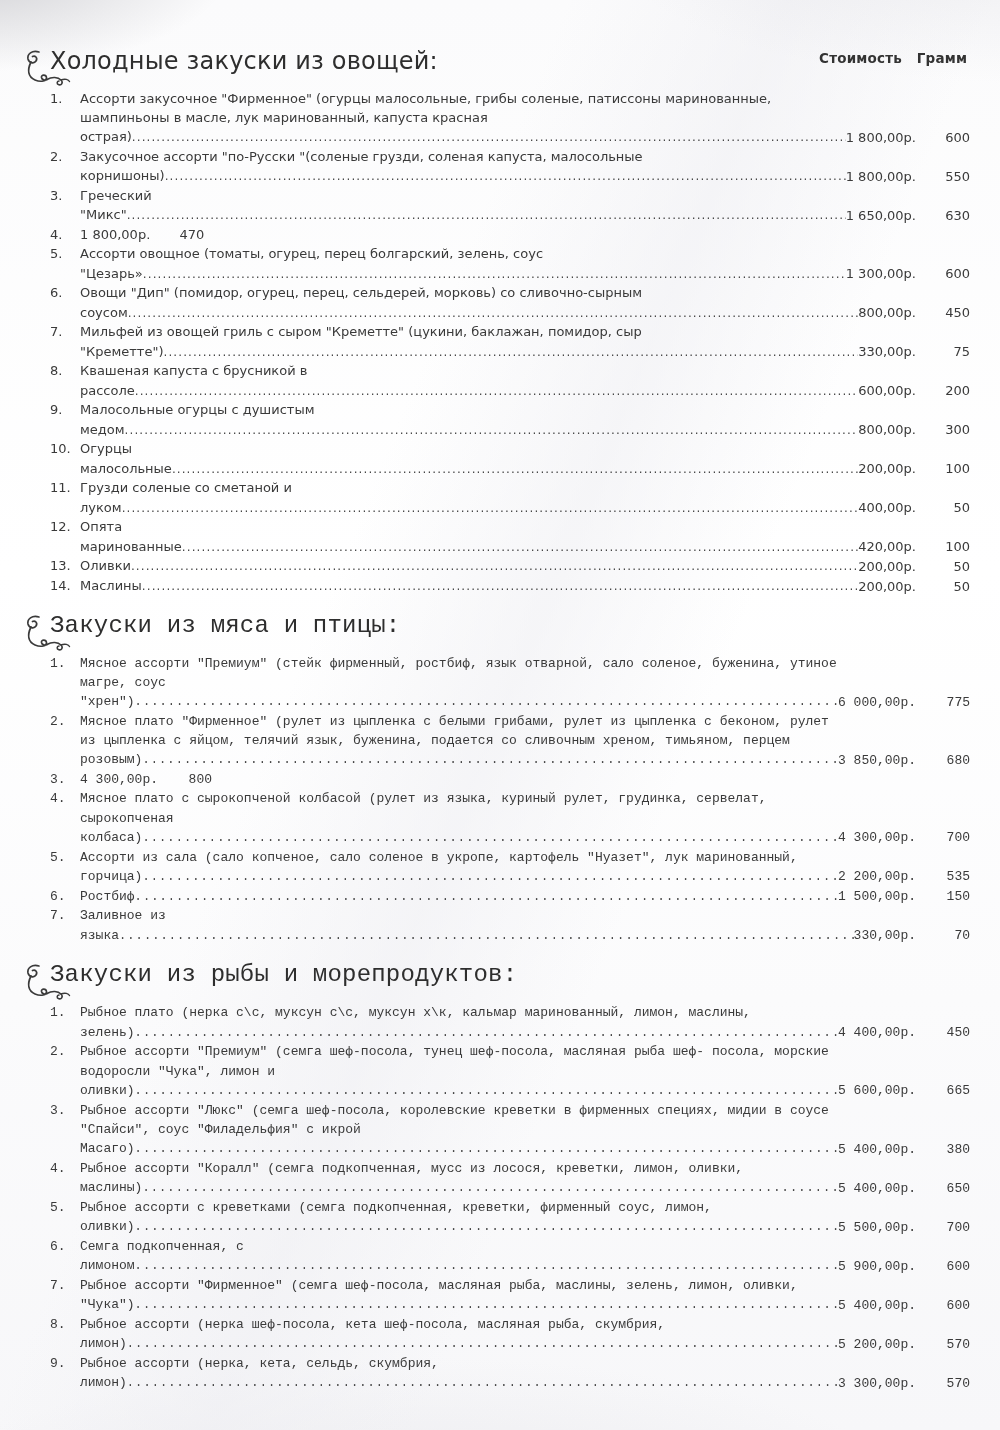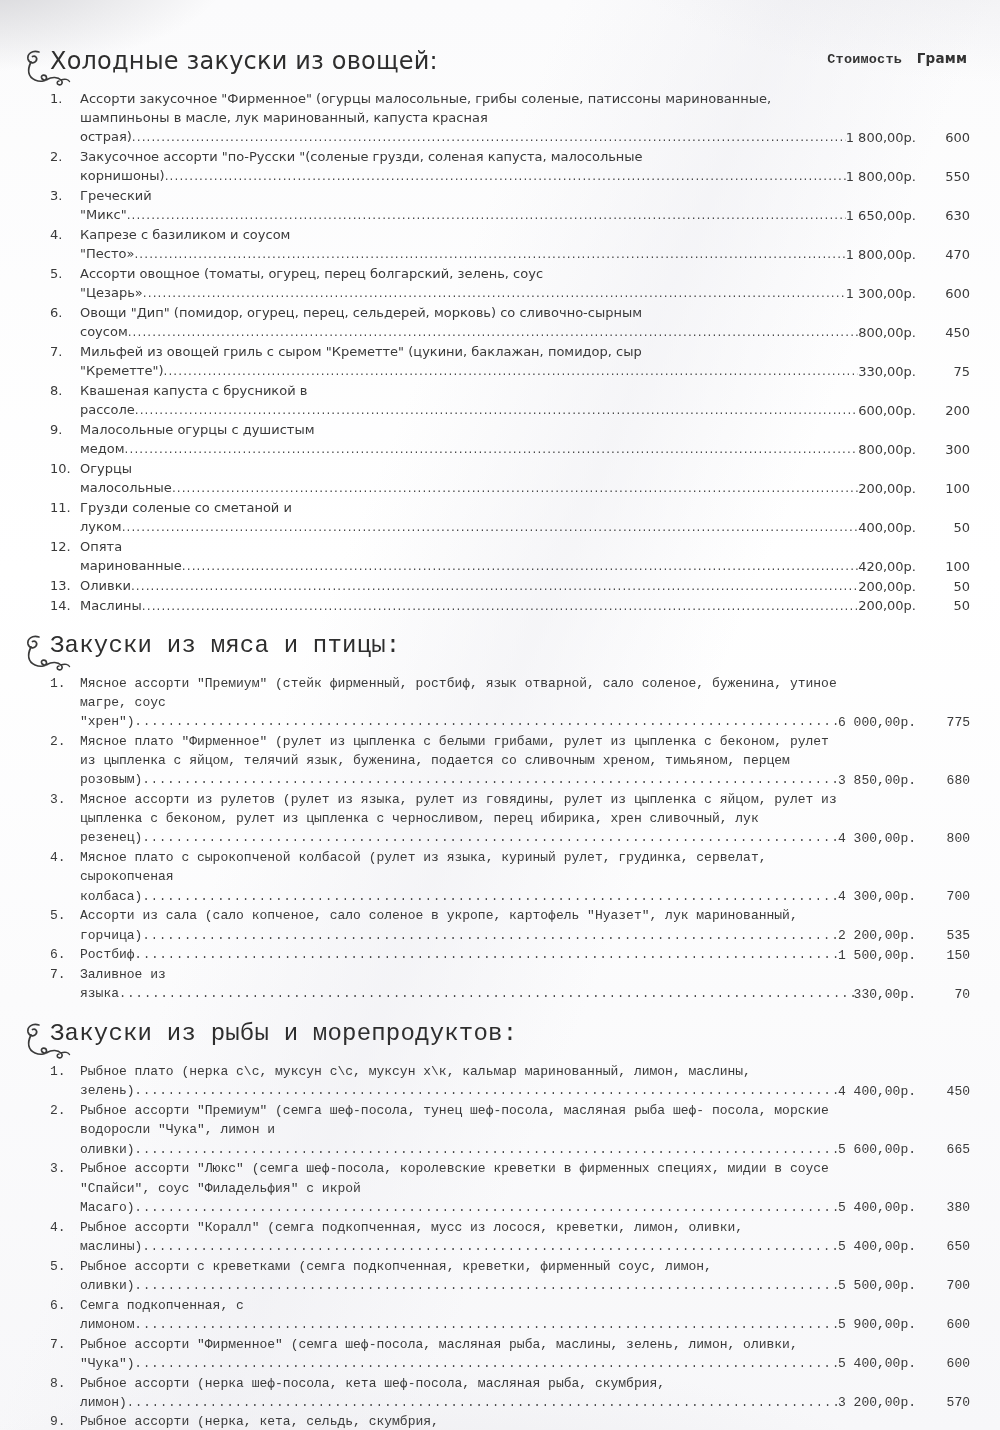--- a/index.html
+++ b/index.html
@@ -24,21 +24,21 @@
     position: absolute;
     top: 50px;
     right: 30px;
     display: flex;
     align-items: baseline;
     font-weight: bold;
     font-size: 13.5px;
     color: #333;
     letter-spacing: 0.2px;
   }
-  .col-headers .price-h { text-align: left; font-family: Liberation Mono, monospace; }
+  .col-headers .price-h { text-align: left; }
   .col-headers .grams-h { width: 56px; margin-left: 12px; text-align: center; }
 
   .menu-section { padding-left: 24px; margin-bottom: 13px; }
   .menu-section + .menu-section { margin-top: 15px; font-family: Liberation Mono, monospace; }
 
   .section-title-row {
     position: relative;
     margin: 0 0 13px 0;
     font-size: 24px;
     font-weight: 500;
@@ -128,21 +128,20 @@
 
   <div class="item">
     <span class="num">3.</span>
     <span class="desc"><span class="desc-text">Греческий "Микс"</span></span>
     <span class="price">1 650,00р.</span>
     <span class="grams">630</span>
   </div>
 
   <div class="item">
     <span class="num">4.</span>
-    <span class="desc"><span class="desc-text">Капрезе с базиликом и соусом "Песто»</span></span>
     <span class="price">1 800,00р.</span>
     <span class="grams">470</span>
   </div>
 
   <div class="item">
     <span class="num">5.</span>
     <span class="desc"><span class="desc-text">Ассорти овощное (томаты, огурец, перец болгарский, зелень, соус "Цезарь»</span></span>
     <span class="price">1 300,00р.</span>
     <span class="grams">600</span>
   </div>
@@ -234,21 +233,20 @@
 
   <div class="item">
     <span class="num">2.</span>
     <span class="desc"><span class="desc-text">Мясное плато "Фирменное" (рулет из цыпленка с белыми грибами, рулет из цыпленка с беконом, рулет из цыпленка с яйцом, телячий язык, буженина, подается со сливочным хреном, тимьяном, перцем розовым)</span></span>
     <span class="price">3 850,00р.</span>
     <span class="grams">680</span>
   </div>
 
   <div class="item">
     <span class="num">3.</span>
-    <span class="desc"><span class="desc-text">Мясное ассорти из рулетов (рулет из языка, рулет из говядины, рулет из цыпленка с яйцом, рулет из цыпленка с беконом, рулет из цыпленка с черносливом, перец ибирика, хрен сливочный, лук резенец)</span></span>
     <span class="price">4 300,00р.</span>
     <span class="grams">800</span>
   </div>
 
   <div class="item">
     <span class="num">4.</span>
     <span class="desc"><span class="desc-text">Мясное плато с сырокопченой колбасой (рулет из языка, куриный рулет, грудинка, сервелат, сырокопченая колбаса)</span></span>
     <span class="price">4 300,00р.</span>
     <span class="grams">700</span>
   </div>
@@ -334,21 +332,21 @@
   <div class="item">
     <span class="num">7.</span>
     <span class="desc"><span class="desc-text">Рыбное ассорти "Фирменное" (семга шеф-посола, масляная рыба, маслины, зелень, лимон, оливки, "Чука")</span></span>
     <span class="price">5 400,00р.</span>
     <span class="grams">600</span>
   </div>
 
   <div class="item">
     <span class="num">8.</span>
     <span class="desc"><span class="desc-text">Рыбное ассорти (нерка шеф-посола, кета шеф-посола, масляная рыба, скумбрия, лимон)</span></span>
-    <span class="price">3 200,00р.</span>
+    <span class="price">5 200,00р.</span>
     <span class="grams">570</span>
   </div>
 
   <div class="item">
     <span class="num">9.</span>
     <span class="desc"><span class="desc-text">Рыбное ассорти (нерка, кета, сельдь, скумбрия, лимон)</span></span>
     <span class="price">3 300,00р.</span>
     <span class="grams">570</span>
   </div>
 

